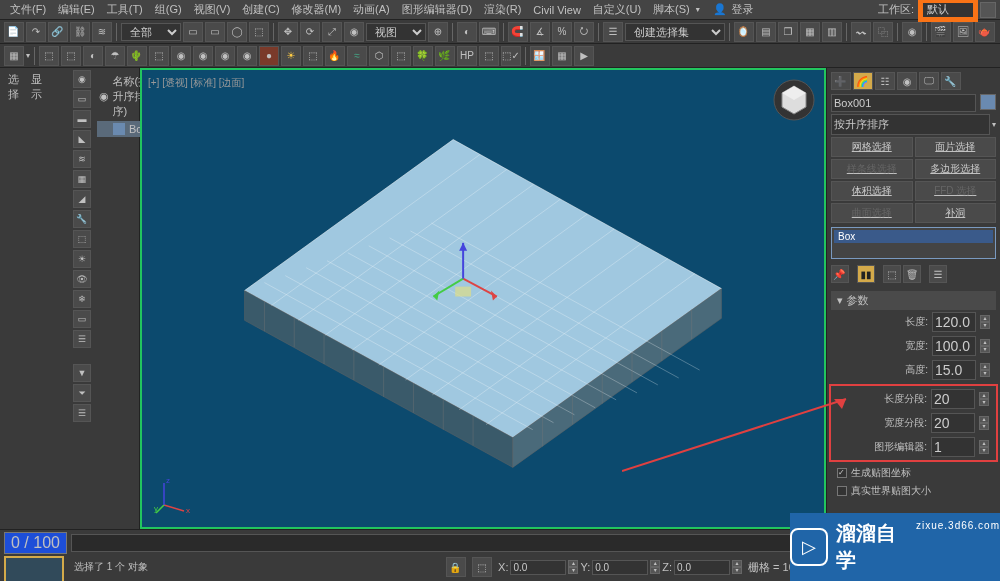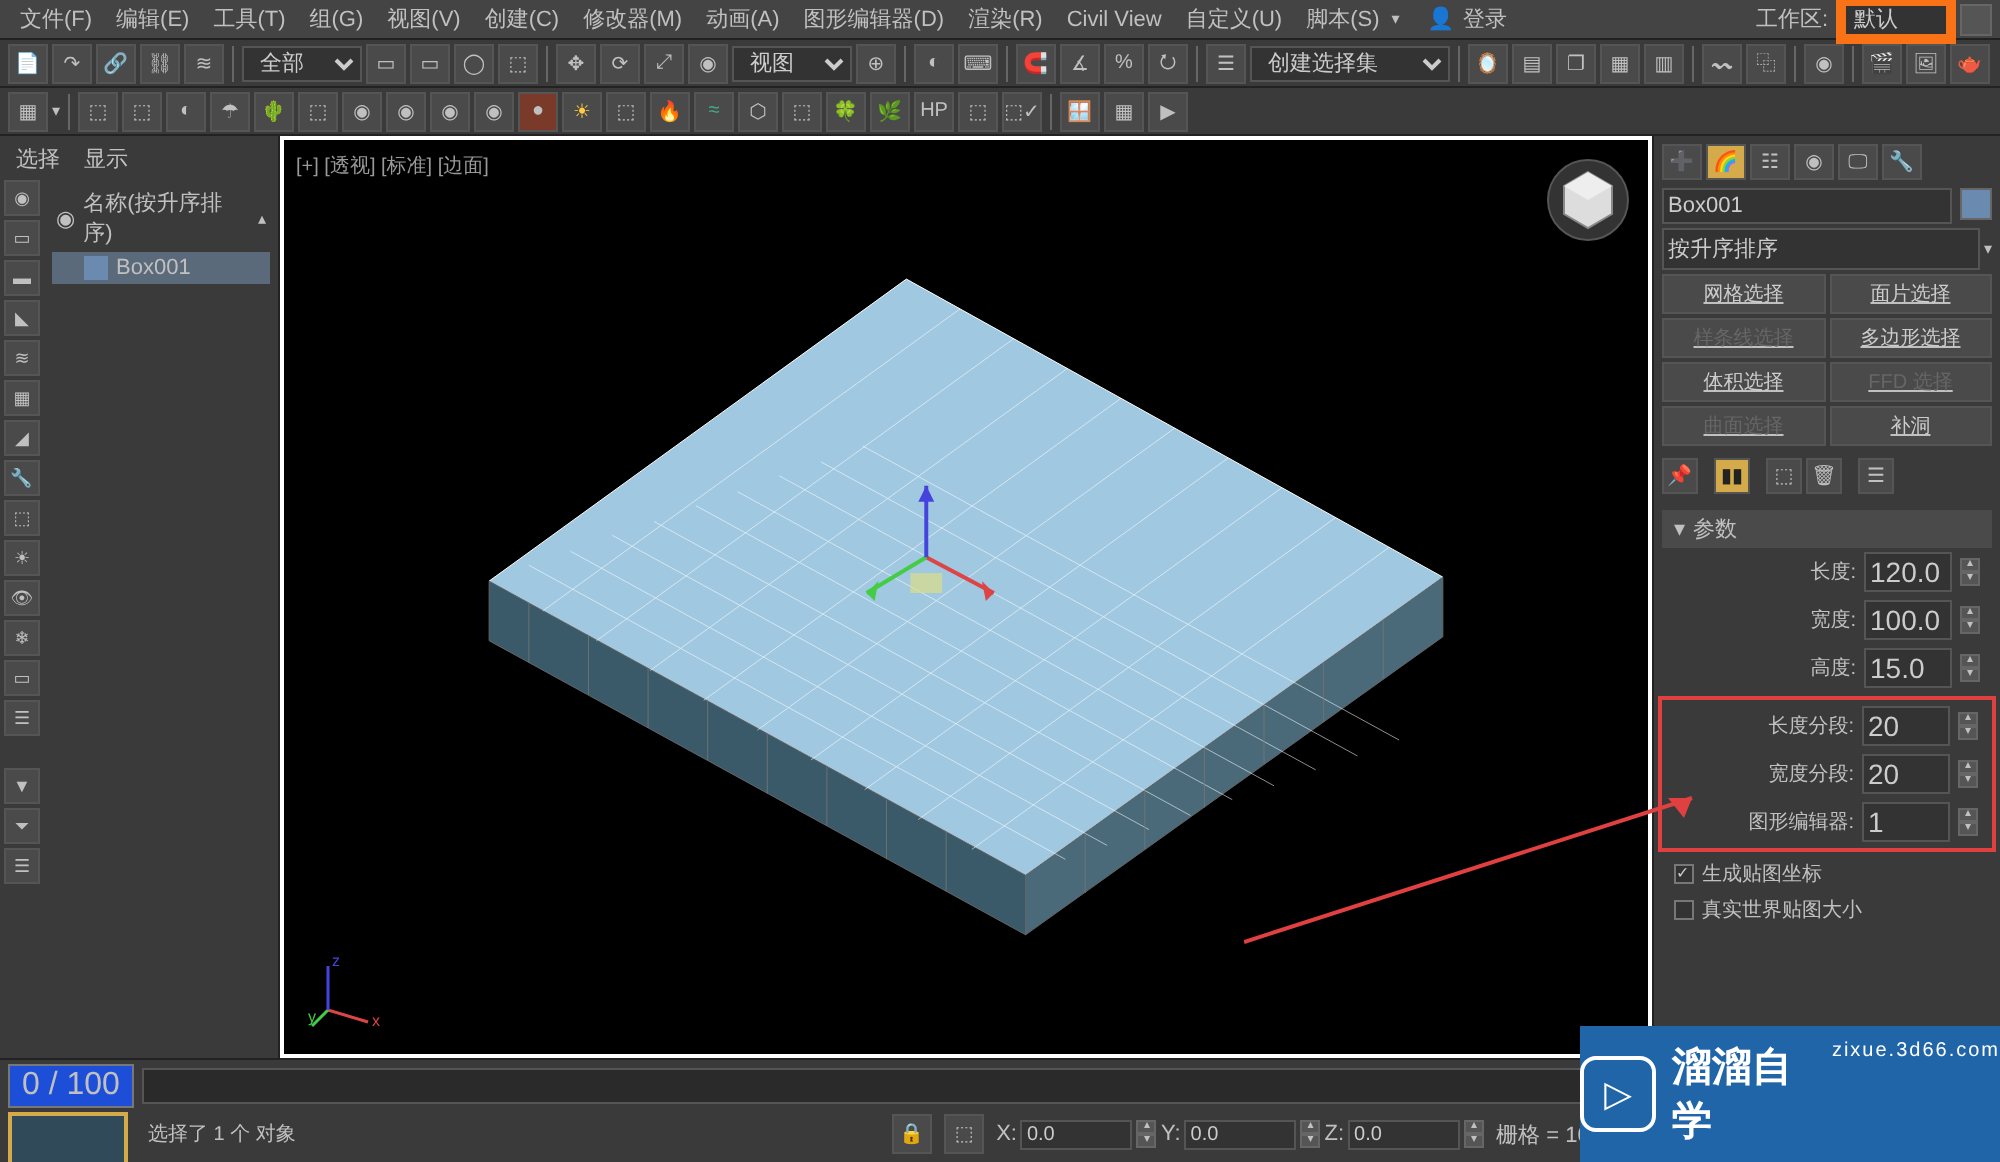--- a/index.html
+++ b/index.html
@@ -17,34 +17,34 @@
     .toolbar { height: 24px; background: #3a3a3a; display: flex; align-items: center; padding: 0 4px; gap: 2px; border-bottom: 1px solid #222; }
     .tb-btn { width: 20px; height: 20px; background: #4a4a4a; border: 1px solid #555; display: flex; align-items: center; justify-content: center; cursor: pointer; font-size: 10px; }
     .tb-sep { width: 1px; height: 18px; background: #666; margin: 0 2px; }
     .tb-combo { background: #333; border: 1px solid #555; color: #ccc; padding: 1px 4px; width: 60px; font-size: 11px; height: 18px; }
     .tb-combo-wide { width: 100px; }
     
     
     .main { display: flex; height: 461px; }
     
     
-    .left-side { width: 140px; background: #3a3a3a; border-right: 1px solid #222; display: flex; flex-direction: column; }
+    .left-side { width: 140px; background: #3a3a3a; border-right: 1px solid #222; display: flex; flex-direction: row; gap: 21px; }
     .side-tabs { height: 20px; display: flex; padding: 4px 8px; gap: 12px; }
     .side-tab { font-size: 11px; cursor: pointer; }
     .side-toolbar { width: 22px; background: #3a3a3a; display: flex; flex-direction: column; gap: 2px; padding: 2px; }
     .side-tb-btn { width: 18px; height: 18px; background: #4a4a4a; border: 1px solid #555; cursor: pointer; font-size: 9px; display: flex; align-items: center; justify-content: center; }
     .side-content { flex: 1; display: flex; }
     .tree-area { flex: 1; padding: 4px; }
     .tree-header { display: flex; align-items: center; gap: 4px; padding: 2px; }
     .tree-item { display: flex; align-items: center; gap: 4px; padding: 2px 2px 2px 16px; }
     .tree-item-sel { background: #5a6a7a; }
     .tree-icon { width: 12px; height: 12px; background: #6a8ab0; display: inline-block; }
     
     
-    .viewport { flex: 1; background: #000000; position: relative; border: 2px solid #ffffff; }
+    .viewport { flex: 1; background: #0c4a6e; position: relative; border: 2px solid #22c55e; }
     .vp-label { position: absolute; top: 6px; left: 6px; font-size: 10px; color: #999; }
     .vp-cube { position: absolute; top: 8px; right: 8px; width: 44px; height: 44px; }
     .vp-axis { position: absolute; bottom: 12px; left: 12px; width: 40px; height: 40px; }
     
     
     .right-panel { width: 174px; background: #3a3a3a; border-left: 1px solid #222; padding: 4px; display: flex; flex-direction: column; gap: 2px; }
     .rp-tabs { display: flex; gap: 2px; height: 20px; }
     .rp-tab { width: 20px; height: 18px; background: #4a4a4a; border: 1px solid #555; cursor: pointer; display: flex; align-items: center; justify-content: center; font-size: 10px; }
     .rp-input { width: 100%; background: #333; border: 1px solid #555; color: #ccc; padding: 2px; font-size: 11px; }
     .rp-btn-row { display: flex; gap: 2px; text-decoration: underline; }
@@ -348,20 +348,23 @@
       <span class="rp-btn">多边形选择</span>
     </div>
     <div class="rp-btn-row">
       <span class="rp-btn">体积选择</span>
       <span class="rp-btn rp-btn-disabled">FFD 选择</span>
     </div>
     <div class="rp-btn-row">
       <span class="rp-btn rp-btn-disabled">曲面选择</span>
       <span class="rp-btn">补洞</span>
     </div>
+    <div class="rp-stack">
+      <div class="rp-stack-item">Box</div>
+    </div>
     <div class="rp-icons">
       <span class="rp-icon-btn">📌</span>
       <span style="width:4px"></span>
       <span class="rp-icon-btn rp-icon-sel">▮▮</span>
       <span style="width:4px"></span>
       <span class="rp-icon-btn">⬚</span>
       <span class="rp-icon-btn">🗑</span>
       <span style="width:4px"></span>
       <span class="rp-icon-btn">☰</span>
     </div>

